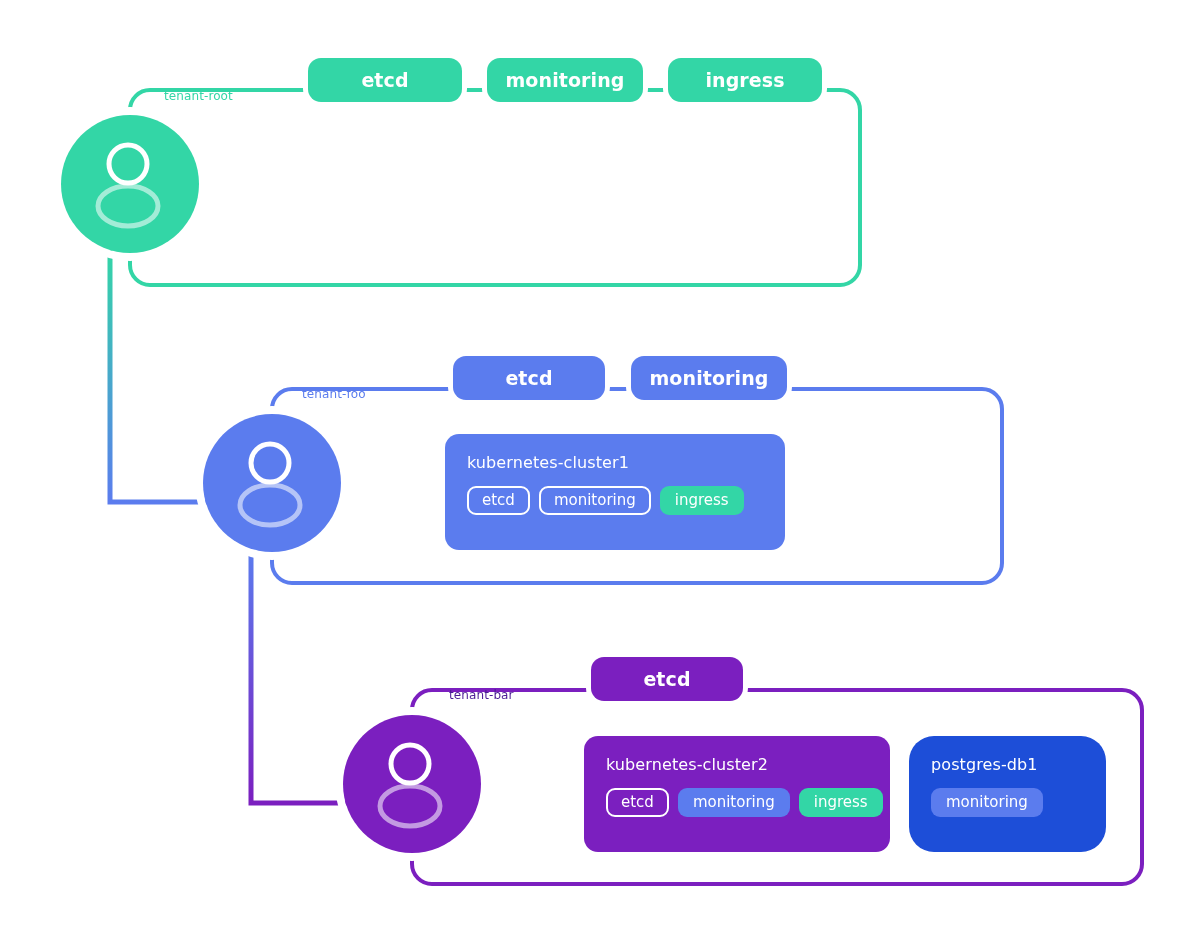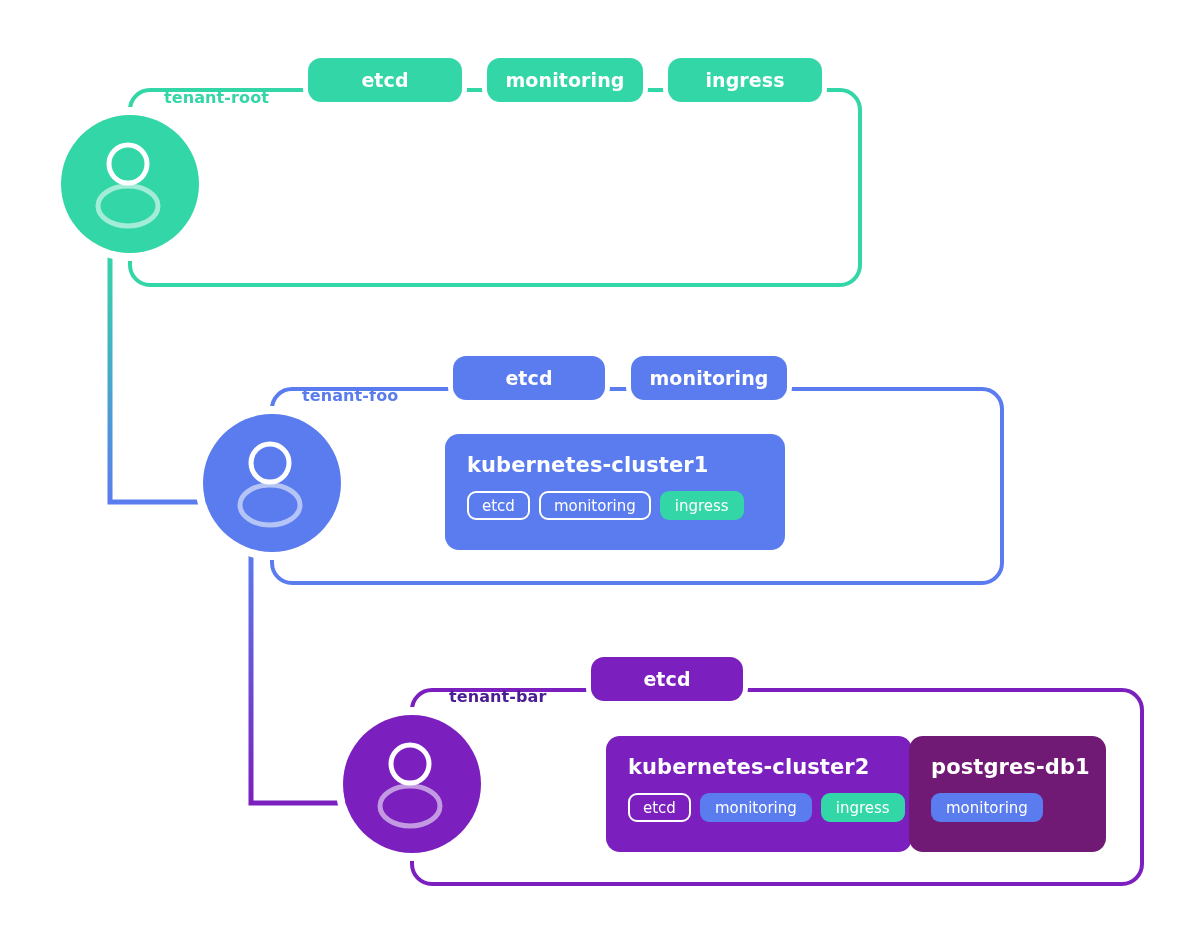--- a/index.html
+++ b/index.html
@@ -33,22 +33,22 @@
     position: absolute;
     left: 0;
     top: 0;
     width: 1200px;
     height: 950px;
   }
 
   
   .tenant-label {
     position: absolute;
-    font-size: 16px;
-    font-weight: 700;
+    font-size: 12px;
+    font-weight: 400;
     letter-spacing: 0.1px;
     white-space: nowrap;
     line-height: 1;
   }
 
   
   .cap-badge {
     position: absolute;
     display: flex;
     align-items: center;
@@ -66,22 +66,22 @@
 
   
   .res-card {
     position: absolute;
     border-radius: 14px;
     box-sizing: border-box;
     padding: 20px 22px 18px 22px;
   }
   .res-title {
     color: #ffffff;
-    font-size: 21px;
-    font-weight: 700;
+    font-size: 16px;
+    font-weight: 400;
     letter-spacing: 0.1px;
     white-space: nowrap;
     line-height: 1.1;
     margin-bottom: 14px;
   }
   .pill-row {
     display: flex;
     flex-direction: row;
     align-items: center;
     gap: 9px;
@@ -196,30 +196,30 @@
         <div class="pill outline">etcd</div>
         <div class="pill outline">monitoring</div>
         <div class="pill filled" style="background:#33d6a6;">ingress</div>
       </div>
     </div>
 
     <div class="tenant-label" style="left:449px; top:689px; color:#4c1d95;">tenant-bar</div>
 
     <div class="cap-badge" style="left:591px; top:657px; width:152px; background:#7b1fbf;">etcd</div>
 
-    <div class="res-card" style="left:584px; top:736px; width:306px; height:116px; background:#7b1fbf;margin-left:22px;">
+    <div class="res-card" style="left:584px; top:736px; width:306px; height:116px; background:#7b1fbf;">
       <div class="res-title">kubernetes-cluster2</div>
       <div class="pill-row">
         <div class="pill outline">etcd</div>
         <div class="pill filled" style="background:#5b7cee;">monitoring</div>
         <div class="pill filled" style="background:#33d6a6;">ingress</div>
       </div>
     </div>
 
-    <div class="res-card" style="left:909px; top:736px; width:197px; height:116px; background:#701a75;">
+    <div class="res-card" style="left:909px; top:736px; width:197px; height:116px; background:#1d4ed8;border-radius:25px;">
       <div class="res-title">postgres-db1</div>
       <div class="pill-row">
         <div class="pill filled" style="background:#5b7cee;">monitoring</div>
       </div>
     </div>
 
   </div>
 </div>
 
 </body></html>

